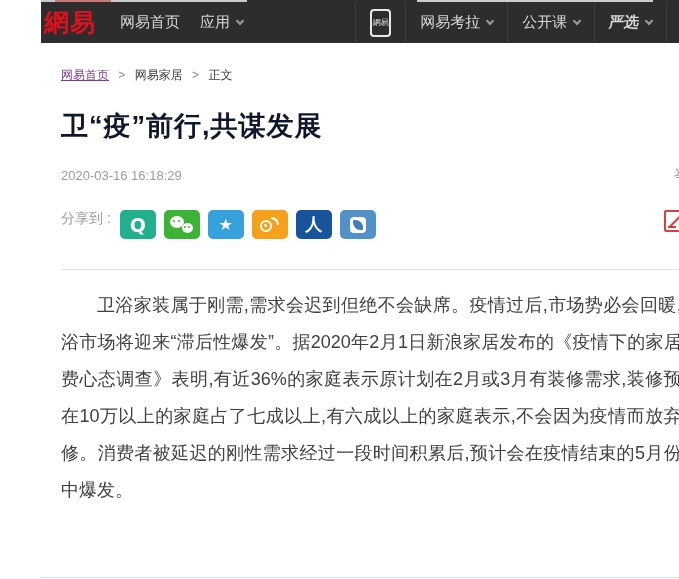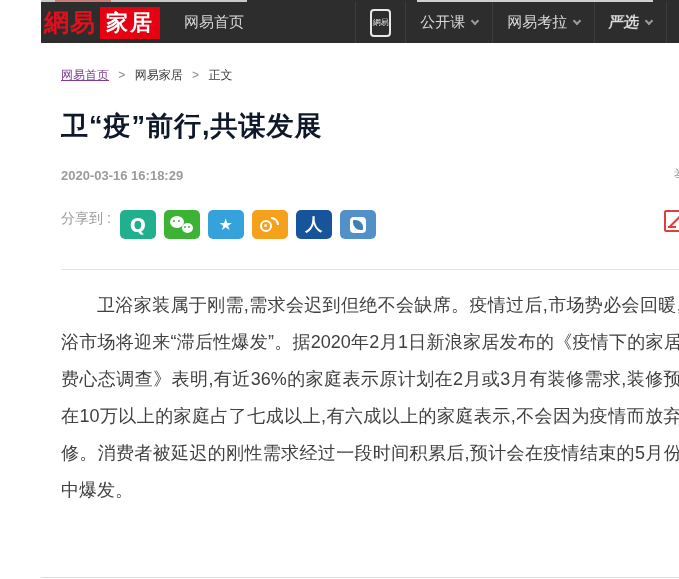--- a/index.html
+++ b/index.html
@@ -40,21 +40,21 @@
   .breadcrumb { margin-top:24px; font-size:12px; color:#666; }
   .crumb { margin-right:6px; }
   .crumb-home { color:#7d3c98; text-decoration:underline; cursor:pointer; }
   .crumb-channel { color:#3a3a3a; cursor:pointer; }
   .crumb-current { color:#3a3a3a; }
   .crumb-sep { color:#888; margin-right:6px; }
 
   .article-title { margin-top:24px; font-size:27px; font-weight:bold; color:#0f172a; letter-spacing:1px; }
 
   .meta-row { margin-top:22px; display:flex; justify-content:space-between; align-items:center; }
-  .pub-time { color:#9b9b9b; font-size:13px;font-weight:bold; }
+  .pub-time { color:#9b9b9b; font-size:13px; }
   .report { color:#9b9b9b; font-size:13px; cursor:pointer;text-align:center; }
 
   .share-row { margin-top:26px; display:flex; align-items:flex-start; }
   .share-label { color:#999; font-size:14px; margin-right:9px; }
   .sicon { width:36px; height:29px; border-radius:5px; margin-right:8px;
     display:flex; align-items:center; justify-content:center; cursor:pointer; }
   .c-qzone { background:#21b08e; } .c-wechat { background:#3cb335; }
   .c-txwb { background:#35a2dc; } .c-weibo { background:#f5a11c; }
   .c-renren { background:#17549b; } .c-yixin { background:#5291c8; }
   .glyph-q { color:#fff; font-weight:bold; font-size:19px; font-family:"DejaVu Sans", sans-serif; }
@@ -93,40 +93,43 @@
 </style>
 </head>
 <body>
 
 <div class="page">
   <div class="top-artifact"></div>
 
   <div class="topbar">
     <div class="logo-area">
       <span class="logo-brand">網易</span>
-      <span class="logo-section">家居</span>
     </div>
     <div class="nav-left">
       <span class="nav-link">
         <span>网易首页</span>
+      </span>
+      <span class="nav-link">
+        <span>应用</span>
+        <span class="chev"></span>
       </span>
     </div>
     <div class="spacer"></div>
     <div class="nav-right">
       <span class="nav-item">
         <span class="phone">
           <span class="phone-label">網易</span>
         </span>
       </span>
       <span class="nav-item">
-        <span>公开课</span>
+        <span>网易考拉</span>
         <span class="chev"></span>
       </span>
       <span class="nav-item">
-        <span>网易考拉</span>
+        <span>公开课</span>
         <span class="chev"></span>
       </span>
       <span class="nav-item">
         <span class="yanxuan">严选</span>
         <span class="chev"></span>
       </span>
       <span class="nav-item">
         <span class="pay-symbol">¥</span>
         <span class="chev"></span>
       </span>

